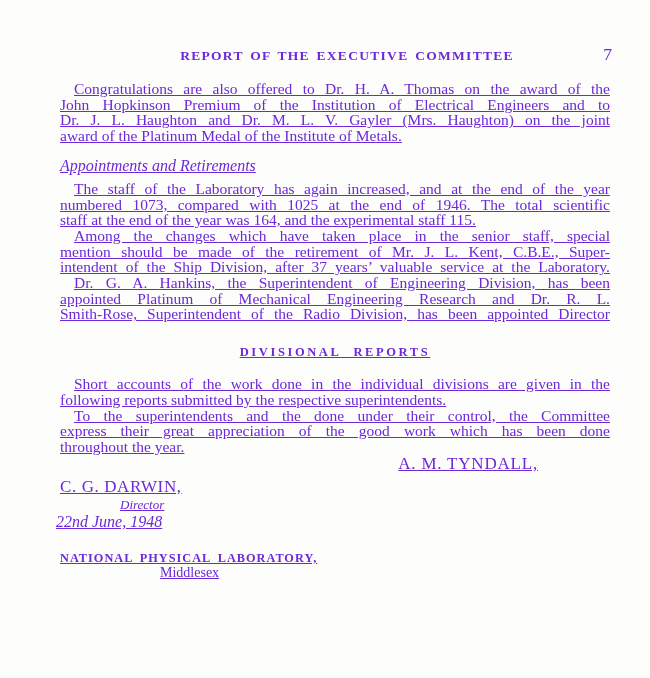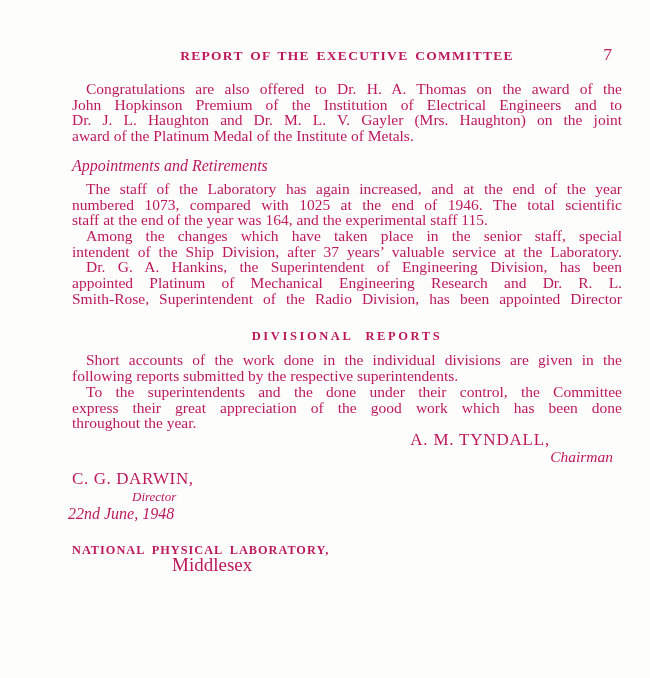--- a/index.html
+++ b/index.html
@@ -2,34 +2,34 @@
 <html><head>
 <meta charset="utf-8">
 <style>
   * { margin:0; padding:0; box-sizing:border-box; }
   html,body { background:#ffffff; }
   .page {
     position:relative;
     width:650px; height:678px;
     background:#fdfdfb;
     font-family:"Liberation Serif","DejaVu Serif",serif;
-    color:#be185d;
+    color:#6d28d9;
     overflow:hidden;
   }
   .header { position:absolute; top:48px; left:72px; width:550px; }
   .title {
     text-align:center;
     font-weight:bold;
     font-size:13.5px;
     letter-spacing:1.3px;
     word-spacing:2px;
   }
   .pagenum { position:absolute; right:10px; top:-4px; font-size:17.5px; }
 
-  .col { position:absolute; top:0; left:72px; width:550px; }
+  .col { position:absolute; top:0; left:60px; width:550px;text-decoration:underline; }
 
   .para { font-size:15.5px; line-height:15.7px; }
   .para .pline { text-align-last:justify; white-space:nowrap; }
   .para .pline.plast { text-align-last:left;text-align:right; }
   .para .pline:first-child { text-indent:14px; }
 
   .p1 { margin-top:81px; }
   .h-italic {
     margin-top:13px;
     font-style:italic;
@@ -39,41 +39,41 @@
   .h-italic + .para { margin-top:7px; }
   .h-caps {
     margin-top:23px;
     text-align:center;
     font-size:12.5px;
     font-weight:bold;
     letter-spacing:2.6px;
     word-spacing:7px;
     line-height:15px;
   }
-  .h-caps + .para { margin-top:8px; }
+  .h-caps + .para { margin-top:16px; }
 
   .sig-name {
     text-align:right; padding-right:72px;
     font-size:17px; letter-spacing:0.8px; line-height:18px;
   }
   .sig-role {
     text-align:right; padding-right:9px;
     font-style:italic; font-size:15.5px; line-height:16.5px;
   }
   .dir-name { margin-top:5px; font-size:17px; letter-spacing:0.6px; line-height:18px; }
   .dir-role { padding-left:60px; font-style:italic; font-size:13px; line-height:17px; }
   .sig-date { margin-left:-4px; font-style:italic; font-size:16px; line-height:17px; }
 
   .addr-1 {
     margin-top:21px;
     font-weight:bold; font-size:12.3px;
     letter-spacing:1px; word-spacing:3px; line-height:14px;
   }
   .addr-2 { padding-left:60px; font-size:16.5px; line-height:16px; }
-  .addr-3 { padding-left:100px; font-size:19px; line-height:16px; }
+  .addr-3 { padding-left:100px; font-size:14px; line-height:16px; }
 </style>
 </head>
 <body>
 
 <div class="page">
 
   <div class="header">
     <div class="title">REPORT OF THE EXECUTIVE COMMITTEE</div>
     <div class="pagenum">7</div>
   </div>
@@ -90,20 +90,21 @@
     <div class="h-italic">Appointments and Retirements</div>
 
     <div class="para">
         <div class="pline">The staff of the Laboratory has again increased, and at the end of the year</div>
         <div class="pline">numbered 1073, compared with 1025 at the end of 1946. The total scientific</div>
         <div class="pline plast">staff at the end of the year was 164, and the experimental staff 115.</div>
       </div>
 
     <div class="para">
         <div class="pline">Among the changes which have taken place in the senior staff, special</div>
+        <div class="pline">mention should be made of the retirement of Mr. J. L. Kent, C.B.E., Super-</div>
         <div class="pline">intendent of the Ship Division, after 37 years’ valuable service at the Laboratory.</div>
       </div>
 
     <div class="para">
         <div class="pline">Dr. G. A. Hankins, the Superintendent of Engineering Division, has been</div>
         <div class="pline">appointed Platinum of Mechanical Engineering Research and Dr. R. L.</div>
         <div class="pline">Smith-Rose, Superintendent of the Radio Division, has been appointed Director</div>
       </div>
 
     <div class="h-caps">DIVISIONAL REPORTS</div>
@@ -113,21 +114,20 @@
         <div class="pline plast">following reports submitted by the respective superintendents.</div>
       </div>
 
     <div class="para">
         <div class="pline">To the superintendents and the done under their control, the Committee</div>
         <div class="pline">express their great appreciation of the good work which has been done</div>
         <div class="pline plast">throughout the year.</div>
       </div>
 
     <div class="sig-name">A. M. TYNDALL,</div>
-    <div class="sig-role">Chairman</div>
 
     <div class="dir-name">C. G. DARWIN,</div>
     <div class="dir-role">Director</div>
     <div class="sig-date">22nd June, 1948</div>
 
     <div class="addr-1">NATIONAL PHYSICAL LABORATORY,</div>
     <div class="addr-3">Middlesex</div>
 
   </div>
 </div>

